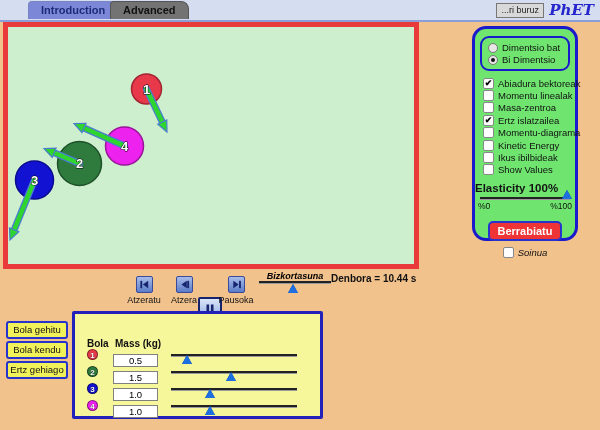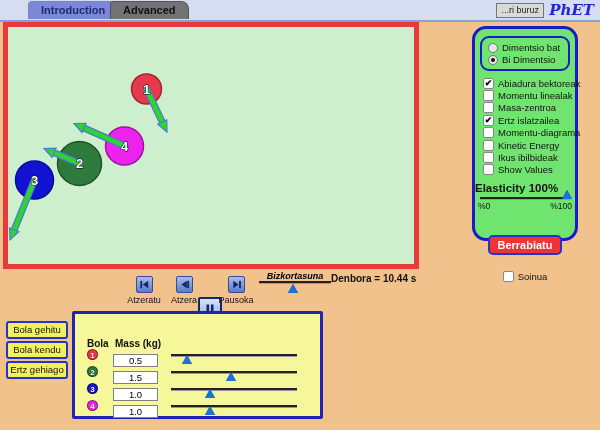--- a/index.html
+++ b/index.html
@@ -74,24 +74,24 @@
   #cb-list{margin-left:8px;}
   .cb-row{display:flex;align-items:center;height:12.4px;cursor:pointer;}
   .cb-box{width:9px;height:9px;background:#fff;border:1px solid #888;border-radius:2px;
        margin-right:4px;font-size:9px;line-height:9px;font-weight:bold;color:#000;
        text-align:center;flex:0 0 auto;}
   #elasticity{position:relative;margin-top:6px;}
   #elasticity-label{font-size:11.5px;font-weight:bold;text-align:left;color:#111;}
   #elasticity-track-wrap{position:relative;margin:3px 5px 0 5px;}
   #elasticity-minmax{display:flex;justify-content:space-between;font-size:8.5px;color:#111;
        margin:1px 3px 0 3px;}
-  #reset-btn{display:block;margin:24px auto 0 auto;background:#ee3434;color:#fff;
+  #reset-btn{display:block;margin:10px auto 0 auto;background:#ee3434;color:#fff;
        font-size:11px;font-weight:bold;border:2px solid #2633cc;border-radius:5px;
        padding:2px 7px;cursor:pointer;font-family:"Liberation Sans",sans-serif;}
-  #sound-row{display:flex;justify-content:center;align-items:center;margin-top:16px;cursor:pointer;}
+  #sound-row{display:flex;justify-content:center;align-items:center;margin-top:6px;cursor:pointer;font-style:italic;}
 </style>
 </head>
 <body>
 
 <div id="window">
 
   <div id="tabbar">
     <div id="tab-intro" class="tab">Introduction</div>
     <div id="tab-adv" class="tab">Advanced</div>
     <div id="about-btn">...ri buruz</div>

